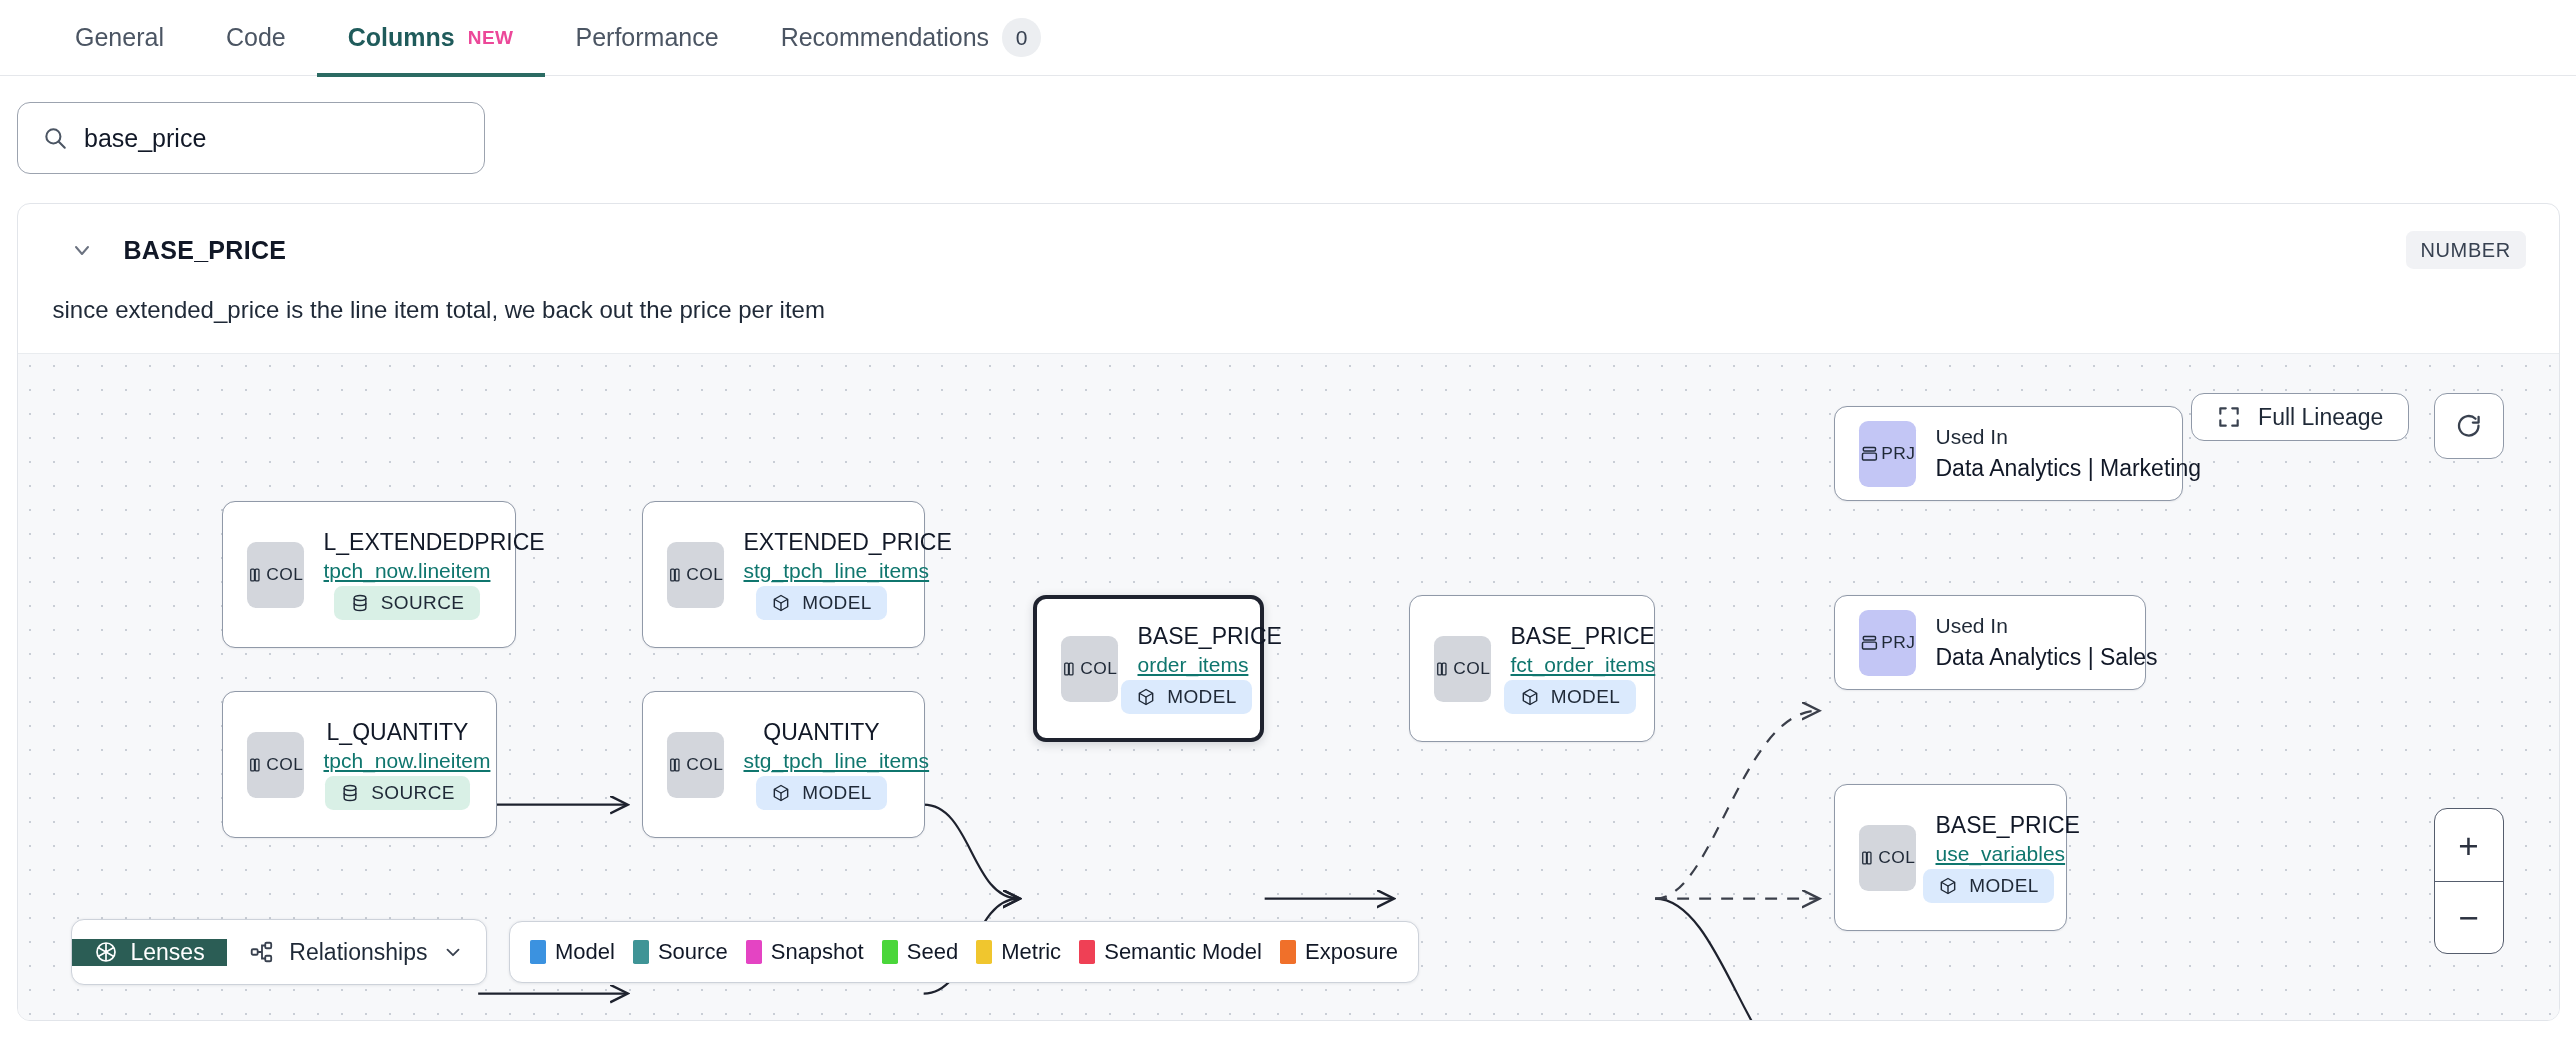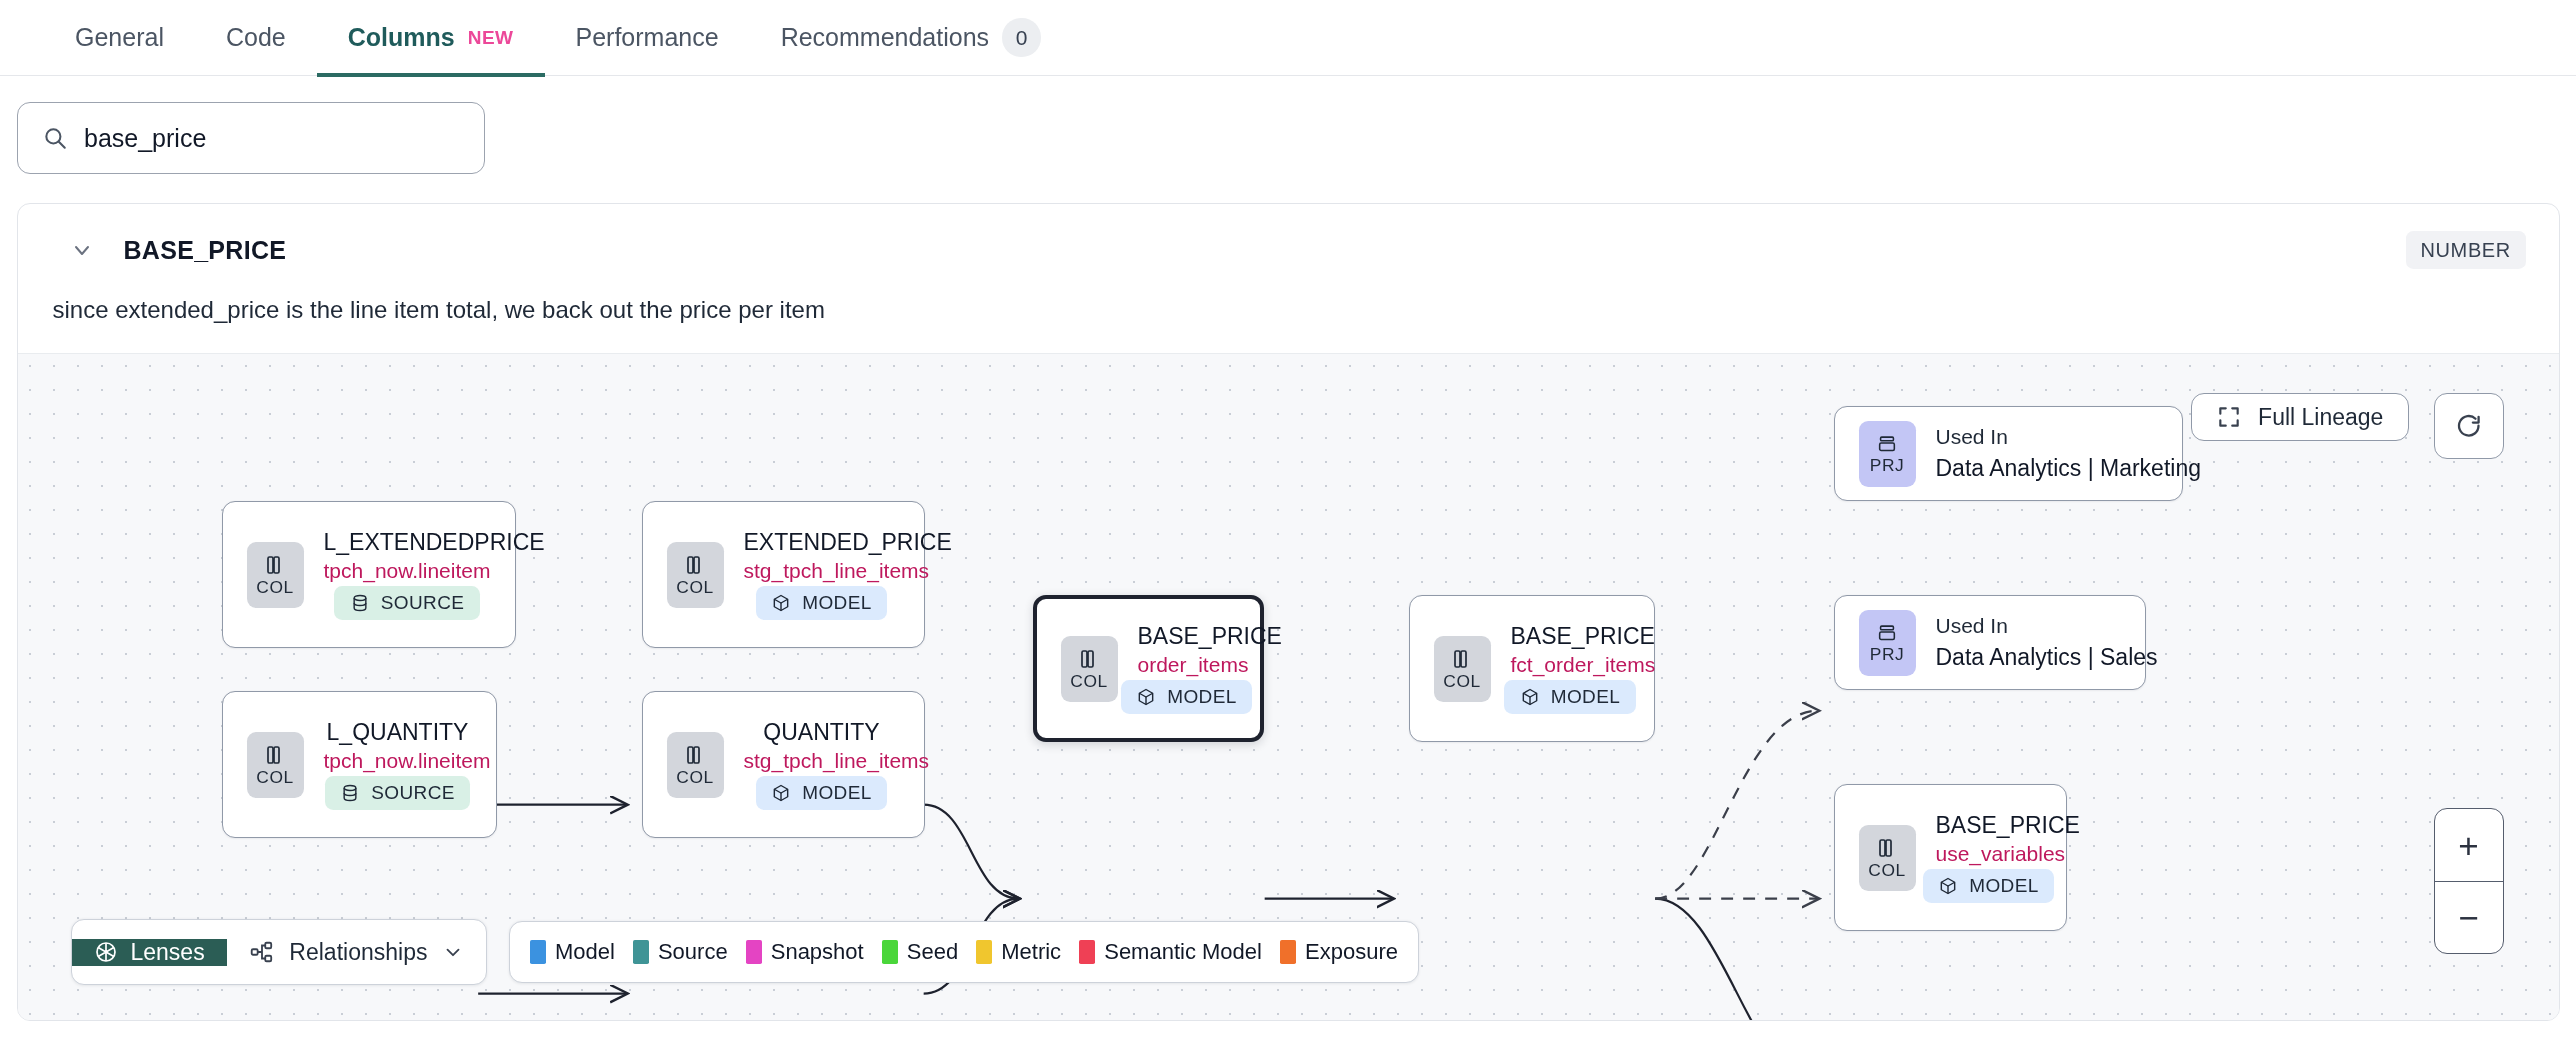--- a/index.html
+++ b/index.html
@@ -156,39 +156,40 @@
   .node.selected {
     border: 4.6px solid #1e222e;
     box-shadow: 0 2.8px 9.2px rgba(16,24,40,.16);
   }
   .kind {
     flex: 0 0 auto;
     width: 57px; height: 66px;
     border-radius: 9.2px;
     background: #d3d6dc;
     display: flex;
-    flex-direction: column;
+    flex-direction: row;
     align-items: center;
     justify-content: center;
     gap: 1.8px;
   }
   .kind.prj { background: #c3c6f5; }
   .kind-label { font-size: 17.4px; color: #1f2937; letter-spacing: 0.5px; line-height: 1; }
   .node-body { display: flex; flex-direction: column; gap: 3px; min-width: 0; }
   .node-name {
     font-size: 23px;
     color: #111827;
     text-align: center;
     white-space: nowrap;
   }
   .node-sub {
     font-size: 21px;
-    color: #be185d;
+    color: #0f766e;
     text-align: center;
     white-space: nowrap;
+    text-decoration: underline;
   }
   .mat-badge {
     align-self: center;
     display: inline-flex;
     align-items: center;
     gap: 11px;
     border-radius: 8.3px;
     padding: 6.4px 15.6px;
     font-size: 19px;
     letter-spacing: 0.4px;

